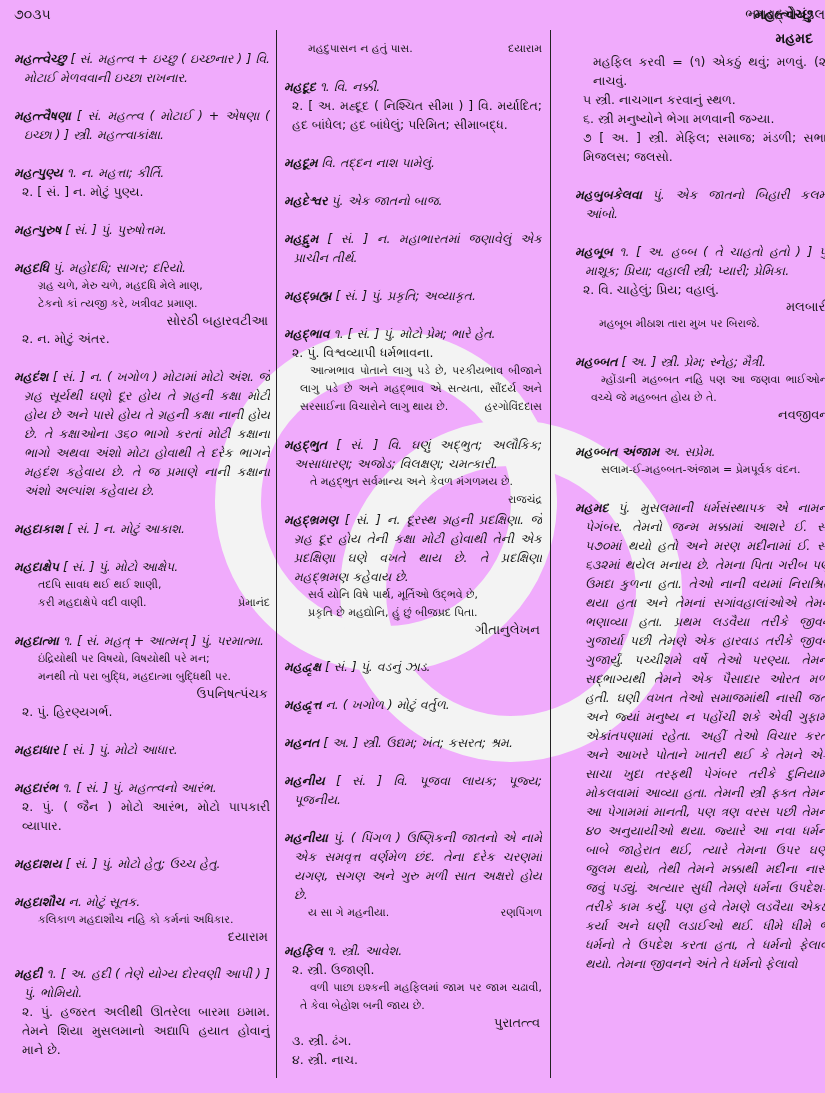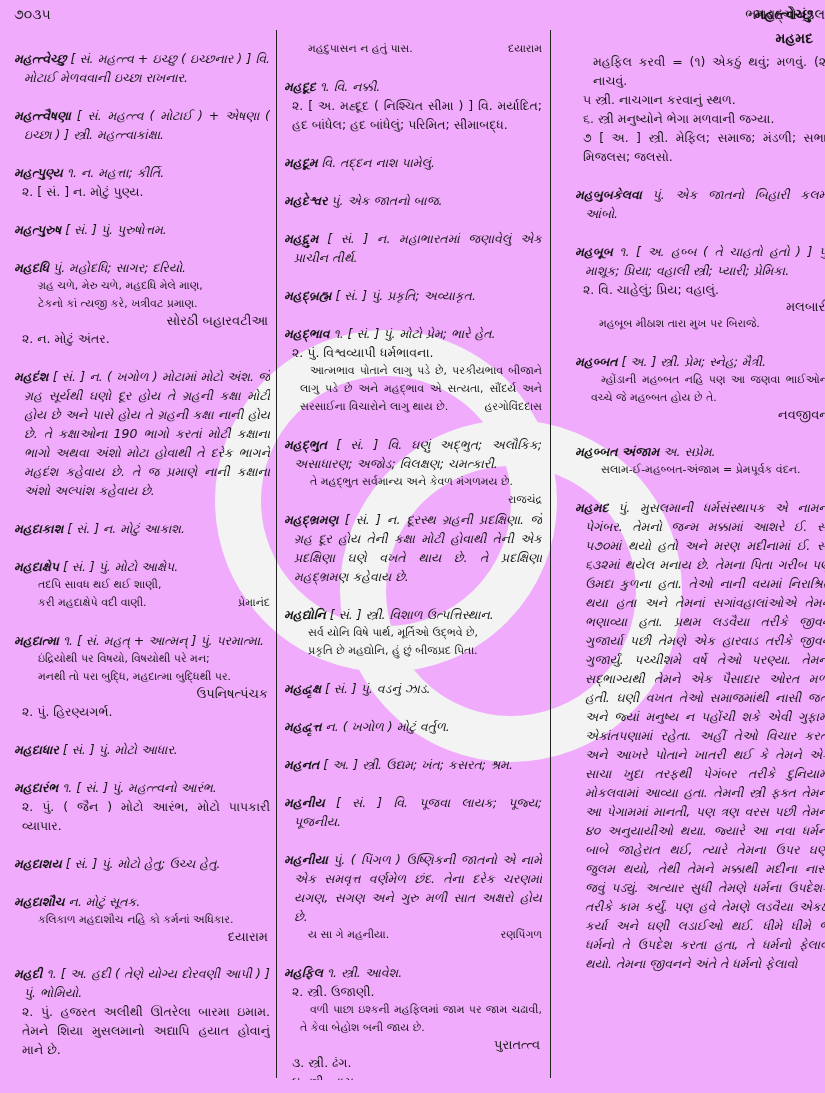--- a/index.html
+++ b/index.html
@@ -47,21 +47,21 @@
     <div class="blk def"><span class="hw">મહત્ત્વેચ્છુ</span> <span>[ સં. મહત્ત્વ + ઇચ્છુ ( ઇચ્છનાર ) ] વિ. મોટાઈ મેળવવાની ઇચ્છા રાખનાર.</span></div>
     <div class="blk def"><span class="hw">મહત્ત્વૈષણા</span> <span>[ સં. મહત્ત્વ ( મોટાઈ ) + એષણા ( ઇચ્છા ) ] સ્ત્રી. મહત્ત્વાકાંક્ષા.</span></div>
     <div class="blk def"><span class="hw">મહત્પુણ્ય</span> <span>૧. ન. મહત્તા; કીર્તિ.</span></div>
     <div class="blk sense">૨. [ સં. ] ન. મોટું પુણ્ય.</div>
     <div class="blk def"><span class="hw">મહત્પુરુષ</span> <span>[ સં. ] પું. પુરુષોત્તમ.</span></div>
     <div class="blk def"><span class="hw">મહદધિ</span> <span>પું. મહોદધિ; સાગર; દરિયો.</span></div>
     <div class="blk quote">ગ્રહ ચળે, મેરુ ચળે, મહદધિ મેલે માણ,</div>
     <div class="blk quote">ટેકનો કાં ત્યજી કરે, ખત્રીવટ પ્રમાણ.</div>
     <div class="blk src">સોરઠી બહારવટીઆ</div>
     <div class="blk sense">૨. ન. મોટું અંતર.</div>
-    <div class="blk def"><span class="hw">મહદંશ</span> <span>[ સં. ] ન. ( ખગોળ ) મોટામાં મોટો અંશ. જે ગ્રહ સૂર્યથી ઘણો દૂર હોય તે ગ્રહની કક્ષા મોટી હોય છે અને પાસે હોય તે ગ્રહની કક્ષા નાની હોય છે. તે કક્ષાઓના 190 ભાગો કરતાં મોટી કક્ષાના ભાગો અથવા અંશો મોટા હોવાથી તે દરેક ભાગને મહદંશ કહેવાય છે. તે જ પ્રમાણે નાની કક્ષાના અંશો અલ્પાંશ કહેવાય છે.</span></div>
+    <div class="blk def"><span class="hw">મહદંશ</span> <span>[ સં. ] ન. ( ખગોળ ) મોટામાં મોટો અંશ. જે ગ્રહ સૂર્યથી ઘણો દૂર હોય તે ગ્રહની કક્ષા મોટી હોય છે અને પાસે હોય તે ગ્રહની કક્ષા નાની હોય છે. તે કક્ષાઓના ૩૬૦ ભાગો કરતાં મોટી કક્ષાના ભાગો અથવા અંશો મોટા હોવાથી તે દરેક ભાગને મહદંશ કહેવાય છે. તે જ પ્રમાણે નાની કક્ષાના અંશો અલ્પાંશ કહેવાય છે.</span></div>
     <div class="blk def"><span class="hw">મહદાકાશ</span> <span>[ સં. ] ન. મોટું આકાશ.</span></div>
     <div class="blk def"><span class="hw">મહદાક્ષેપ</span> <span>[ સં. ] પું. મોટો આક્ષેપ.</span></div>
     <div class="blk quote">તદપિ સાવધ થઈ થઈ શાણી,</div>
     <div class="blk quote"><span>કરી મહદાક્ષેપે વદી વાણી.</span><span class="isrc">પ્રેમાનંદ</span></div>
     <div class="blk def"><span class="hw">મહદાત્મા</span> <span>૧. [ સં. મહત્ + આત્મન્ ] પું. પરમાત્મા.</span></div>
     <div class="blk quote">ઇંદ્રિયોથી પર વિષયો, વિષયોથી પરે મન;</div>
     <div class="blk quote">મનથી તો પરા બુદ્ધિ, મહદાત્મા બુદ્ધિથી પર.</div>
     <div class="blk src">ઉપનિષત્પંચક</div>
     <div class="blk sense">૨. પું. હિરણ્યગર્ભ.</div>
     <div class="blk def"><span class="hw">મહદાધાર</span> <span>[ સં. ] પું. મોટો આધાર.</span></div>
@@ -83,23 +83,23 @@
     <div class="blk def"><span class="hw">મહદૂમ</span> <span>વિ. તદ્દન નાશ પામેલું.</span></div>
     <div class="blk def"><span class="hw">મહદેશ્વર</span> <span>પું. એક જાતનો બાજ.</span></div>
     <div class="blk def"><span class="hw">મહદ્દ્રુમ</span> <span>[ સં. ] ન. મહાભારતમાં જણાવેલું એક પ્રાચીન તીર્થ.</span></div>
     <div class="blk def"><span class="hw">મહદ્બ્રહ્મ</span> <span>[ સં. ] પું. પ્રકૃતિ; અવ્યાકૃત.</span></div>
     <div class="blk def"><span class="hw">મહદ્ભાવ</span> <span>૧. [ સં. ] પું. મોટો પ્રેમ; ભારે હેત.</span></div>
     <div class="blk sense">૨. પું. વિશ્વવ્યાપી ધર્મભાવના.</div>
     <div class="blk qp"><span>આત્મભાવ પોતાને લાગુ પડે છે, પરકીયભાવ બીજાને લાગુ પડે છે અને મહદ્ભાવ એ સત્યતા, સૌંદર્ય અને સરસાઈના વિચારોને લાગુ થાય છે.</span> <span class="isrc">હરગોવિંદદાસ</span></div>
     <div class="blk def"><span class="hw">મહદ્ભુત</span> <span>[ સં. ] વિ. ઘણું અદ્ભુત; અલૌકિક; અસાધારણ; અજોડ; વિલક્ષણ; ચમત્કારી.</span></div>
     <div class="blk qp"><span>તે મહદ્ભુત સર્વમાન્ય અને કેવળ મંગળમય છે.</span> <span class="isrc">રાજચંદ્ર</span></div>
     <div class="blk def"><span class="hw">મહદ્ભ્રમણ</span> <span>[ સં. ] ન. દૂરસ્થ ગ્રહની પ્રદક્ષિણા. જે ગ્રહ દૂર હોય તેની કક્ષા મોટી હોવાથી તેની એક પ્રદક્ષિણા ઘણે વખતે થાય છે. તે પ્રદક્ષિણા મહદ્ભ્રમણ કહેવાય છે.</span></div>
-    <div class="blk def"><span class="hw">મહદ્યોનિ</span> <span>[ સં. ] સ્ત્રી. વિશાળ ઉત્પત્તિસ્થાન.</span></div>
     <div class="blk quote">સર્વ યોનિ વિષે પાર્થ, મૂર્તિઓ ઉદ્ભવે છે,</div>
     <div class="blk quote">પ્રકૃતિ છે મહદ્યોનિ, હું છું બીજપ્રદ પિતા.</div>
+    <div class="blk src">ગીતાનુલેખન</div>
     <div class="blk def"><span class="hw">મહદ્વૃક્ષ</span> <span>[ સં. ] પું. વડનું ઝાડ.</span></div>
     <div class="blk def"><span class="hw">મહદ્વૃત્ત</span> <span>ન. ( ખગોળ ) મોટું વર્તુળ.</span></div>
     <div class="blk def"><span class="hw">મહનત</span> <span>[ અ. ] સ્ત્રી. ઉદ્યમ; ખંત; કસરત; શ્રમ.</span></div>
     <div class="blk def"><span class="hw">મહનીય</span> <span>[ સં. ] વિ. પૂજવા લાયક; પૂજ્ય; પૂજનીય.</span></div>
     <div class="blk def"><span class="hw">મહનીયા</span> <span>પું. ( પિંગળ ) ઉષ્ણિકની જાતનો એ નામે એક સમવૃત્ત વર્ણમેળ છંદ. તેના દરેક ચરણમાં યગણ, સગણ અને ગુરુ મળી સાત અક્ષરો હોય છે.</span></div>
     <div class="blk quote"><span>ય સા ગે મહનીયા.</span><span class="isrc">રણપિંગળ</span></div>
     <div class="blk def"><span class="hw">મહફિલ</span> <span>૧. સ્ત્રી. આવેશ.</span></div>
     <div class="blk sense">૨. સ્ત્રી. ઉજાણી.</div>
     <div class="blk qp">વળી પાછા ઇશ્કની મહફિલમાં જામ પર જામ ચઢાવી, તે કેવા બેહોશ બની જાય છે.</div>
     <div class="blk src">પુરાતત્ત્વ</div>

